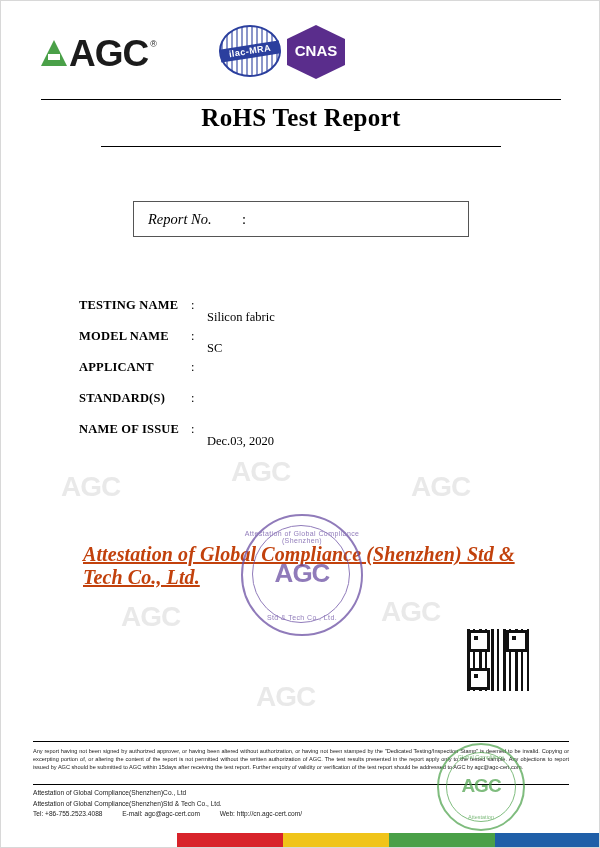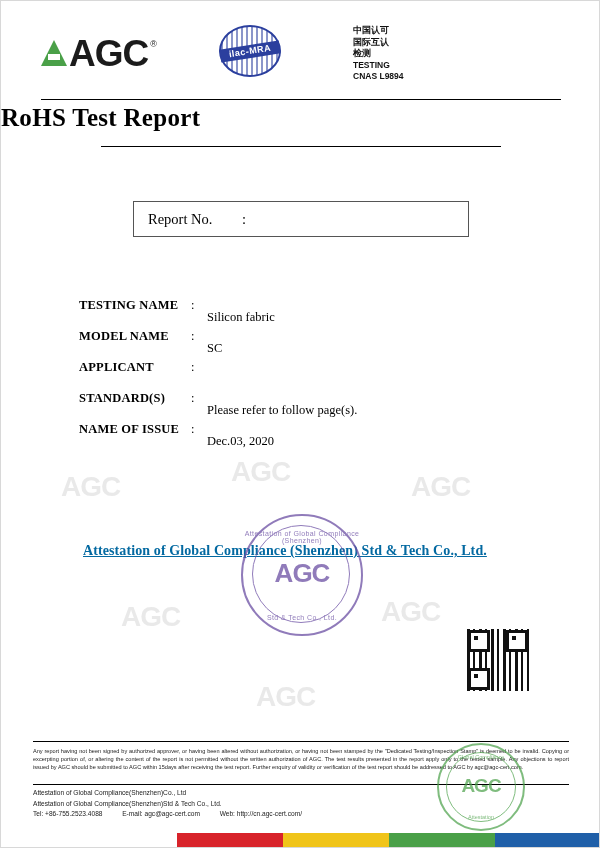--- a/index.html
+++ b/index.html
@@ -156,20 +156,21 @@
     height: 1px;
     background: #000000;
   }
 
   
   .doc-title {
     position: absolute;
     top: 103px;
     left: 0;
     width: 600px;
+    text-align: center;
     font-size: 25px;
     font-weight: bold;
     letter-spacing: 0.3px;
     color: #000000;
   }
   .title-rule {
     position: absolute;
     left: 100px;
     top: 145px;
     width: 400px;
@@ -186,20 +187,21 @@
     height: 36px;
     border: 1px solid #555555;
     box-sizing: border-box;
   }
   .report-box .lbl {
     position: absolute;
     left: 14px;
     top: 9px;
     font-size: 14.5px;
     color: #000000;
+    font-style: italic;
   }
   .report-box .colon {
     position: absolute;
     left: 108px;
     top: 9px;
     font-size: 14.5px;
   }
   .report-box .val {
     position: absolute;
     left: 124px;
@@ -239,24 +241,25 @@
     top: 12px;
     font-size: 12.5px;
   }
 
   
   .signature {
     position: absolute;
     left: 82px;
     top: 542px;
     width: 440px;
-    font-size: 14px;
+    font-size: 20px;
+    font-style: italic;
     font-weight: bold;
     text-decoration: underline;
-    color: #0369a1;
+    color: #c2410c;
     letter-spacing: 0.1px;
   }
 
   
   .stamp {
     position: absolute;
     left: 240px;
     top: 513px;
     width: 118px;
     height: 118px;
@@ -443,28 +446,26 @@
       <span class="reg">®</span>
     </div>
 
     <div class="ilac">
       <div class="ring"></div>
       <div class="band">
         <span>ilac-MRA</span>
       </div>
     </div>
 
-
-    <div class="cnas-text">
-      <div class="cn">中国认可</div>
-      <div class="cn">国际互认</div>
-      <div class="cn">检测</div>
-      <div>TESTING</div>
-      <div>CNAS L9894</div>
-    </div>
+    <div class="cnas">
+      <div class="hex">
+        <span>CNAS</span>
+      </div>
+    </div>
+
 
     <div class="header-rule"></div>
   </div>
 
   <div class="doc-title">RoHS Test Report</div>
   <div class="title-rule"></div>
 
   <div class="report-box">
     <span class="lbl">Report No.</span>
     <span class="colon">:</span>
@@ -481,21 +482,20 @@
       <span class="f-colon">:</span>
       <span class="f-value">SC</span>
     </div>
     <div class="field-row">
       <span class="f-label">APPLICANT</span>
       <span class="f-colon">:</span>
     </div>
     <div class="field-row">
       <span class="f-label">STANDARD(S)</span>
       <span class="f-colon">:</span>
-      <span class="f-value">Please refer to follow page(s).</span>
     </div>
     <div class="field-row">
       <span class="f-label">NAME OF ISSUE</span>
       <span class="f-colon">:</span>
       <span class="f-value">Dec.03, 2020</span>
     </div>
   </div>
 
   <div class="wm" style="left:60px; top:470px;">AGC</div>
   <div class="wm" style="left:230px; top:455px;">AGC</div>

